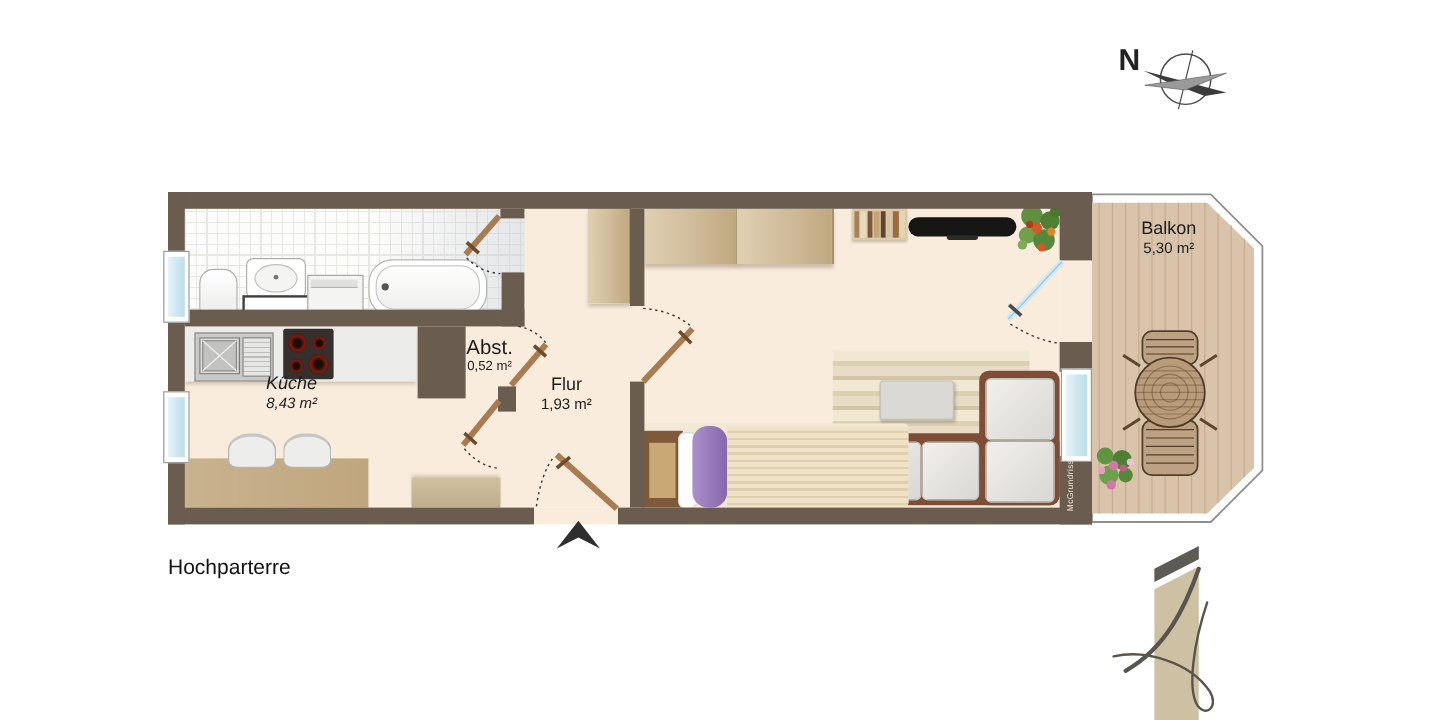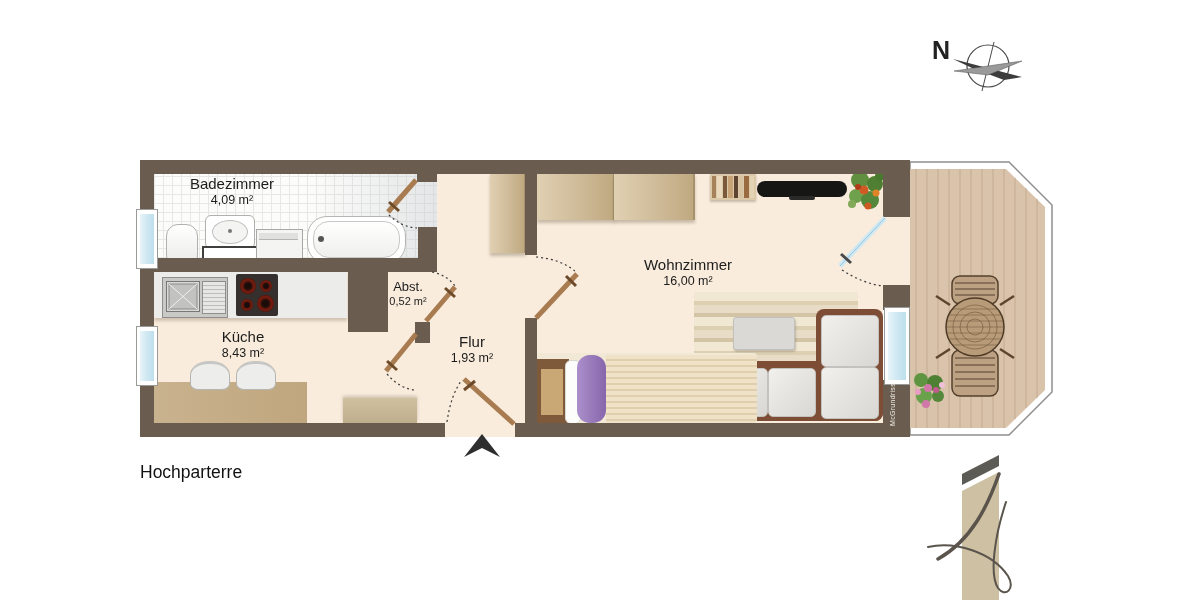--- a/index.html
+++ b/index.html
@@ -11,21 +11,21 @@
   .tiles{position:absolute;background-color:#fcfcfa;
     background-image:
       linear-gradient(90deg, rgba(205,210,214,0) 55%, rgba(198,204,209,.45) 100%),
       repeating-linear-gradient(0deg, #e7e7e4 0 1px, transparent 1px 9px),
       repeating-linear-gradient(90deg, #e7e7e4 0 1px, transparent 1px 9px);}
   .win{position:absolute;background:#ffffff;border:1px solid #9a9a98;}
   .win .glass{position:absolute;left:3px;right:3px;top:4px;bottom:4px;background:linear-gradient(90deg,#e8f4f9,#cfe8f2 50%,#bddfec);}
   .room-label{position:absolute;text-align:center;color:#1c1c1c;line-height:1.12;}
   .room-label .rname{font-size:15px;}
   .room-label .rarea{font-size:12.5px;}
-  .room-label.small .rname{font-size:13px;}
+  .room-label.small .rname{font-size:17px;}
   .room-label.small .rarea{font-size:11px;}
   .furn{position:absolute;}
   .wood{background:linear-gradient(90deg,#e0d0b2,#cdb996 60%,#bfa980);border-right:2px solid #a8926e;
     box-shadow:0 3px 3px rgba(90,70,50,.30);}
   .cushion{position:absolute;background:linear-gradient(135deg,#f2f0ec,#d9d7d3);border:1px solid #c4c2be;border-radius:5px;}
   #floor-label{position:absolute;left:140px;top:462px;font-size:17.5px;color:#111;}
   #compass-n{position:absolute;left:932px;top:36px;font-size:25px;font-weight:700;color:#222;}
   #watermark{position:absolute;left:889px;top:380px;width:12px;height:46px;
     writing-mode:vertical-rl;transform:rotate(180deg);font-size:7px;letter-spacing:.3px;color:#efeae2;}
   svg{position:absolute;left:0;top:0;}
@@ -244,39 +244,35 @@
       <path d="M 464,457 L 482,434 L 500,457 L 482,448 Z" fill="#2e2e2e"></path>
     </g>
     <g>
       <line x1="840" y1="266" x2="885" y2="218" stroke="#cfe9f4" stroke-width="5"></line>
       <line x1="840" y1="266" x2="885" y2="218" stroke="#9cc4d8" stroke-width="1"></line>
       <line x1="841" y1="254" x2="851" y2="263" stroke="#4a4a4a" stroke-width="3"></line>
       <path d="M 842,270 Q 864,284 883,286" fill="none" stroke="#3a3a3a" stroke-width="1.2" stroke-dasharray="2 3"></path>
     </g>
   </svg>
 
-  <div class="room-label" style="left:157px;top:176px;width:150px;">
-    <div class="rname">Badezimmer</div>
-    <div class="rarea">4,09 m²</div>
-  </div>
-  <div class="room-label" style="left:183px;top:329px;width:120px;">
+  <div class="room-label" style="left:183px;top:312px;width:120px;font-style:italic;">
     <div class="rname">Küche</div>
     <div class="rarea">8,43 m²</div>
   </div>
   <div class="room-label small" style="left:369px;top:280px;width:78px;">
     <div class="rname">Abst.</div>
     <div class="rarea">0,52 m²</div>
   </div>
-  <div class="room-label" style="left:428px;top:334px;width:88px;">
+  <div class="room-label" style="left:428px;top:313px;width:88px;">
     <div class="rname">Flur</div>
     <div class="rarea">1,93 m²</div>
   </div>
-  <div class="room-label" style="left:608px;top:257px;width:160px;">
-    <div class="rname">Wohnzimmer</div>
-    <div class="rarea">16,00 m²</div>
+  <div class="room-label" style="left:912px;top:183px;width:124px;">
+    <div class="rname">Balkon</div>
+    <div class="rarea">5,30 m²</div>
   </div>
 
   <div id="watermark">McGrundriss</div>
 
   <div id="compass-n">N</div>
   <svg width="1200" height="600">
     <circle cx="988" cy="66" r="21" fill="none" stroke="#4a4a4a" stroke-width="1.2"></circle>
     <line x1="994" y1="42" x2="982" y2="91" stroke="#4a4a4a" stroke-width="1"></line>
     <polygon points="953,59 1022,77 1004,80 972,68" fill="#3c3c3c"></polygon>
     <polygon points="1022,61 954,71 988,75" fill="#9a9a9a" stroke="#555" stroke-width="0.5"></polygon>

